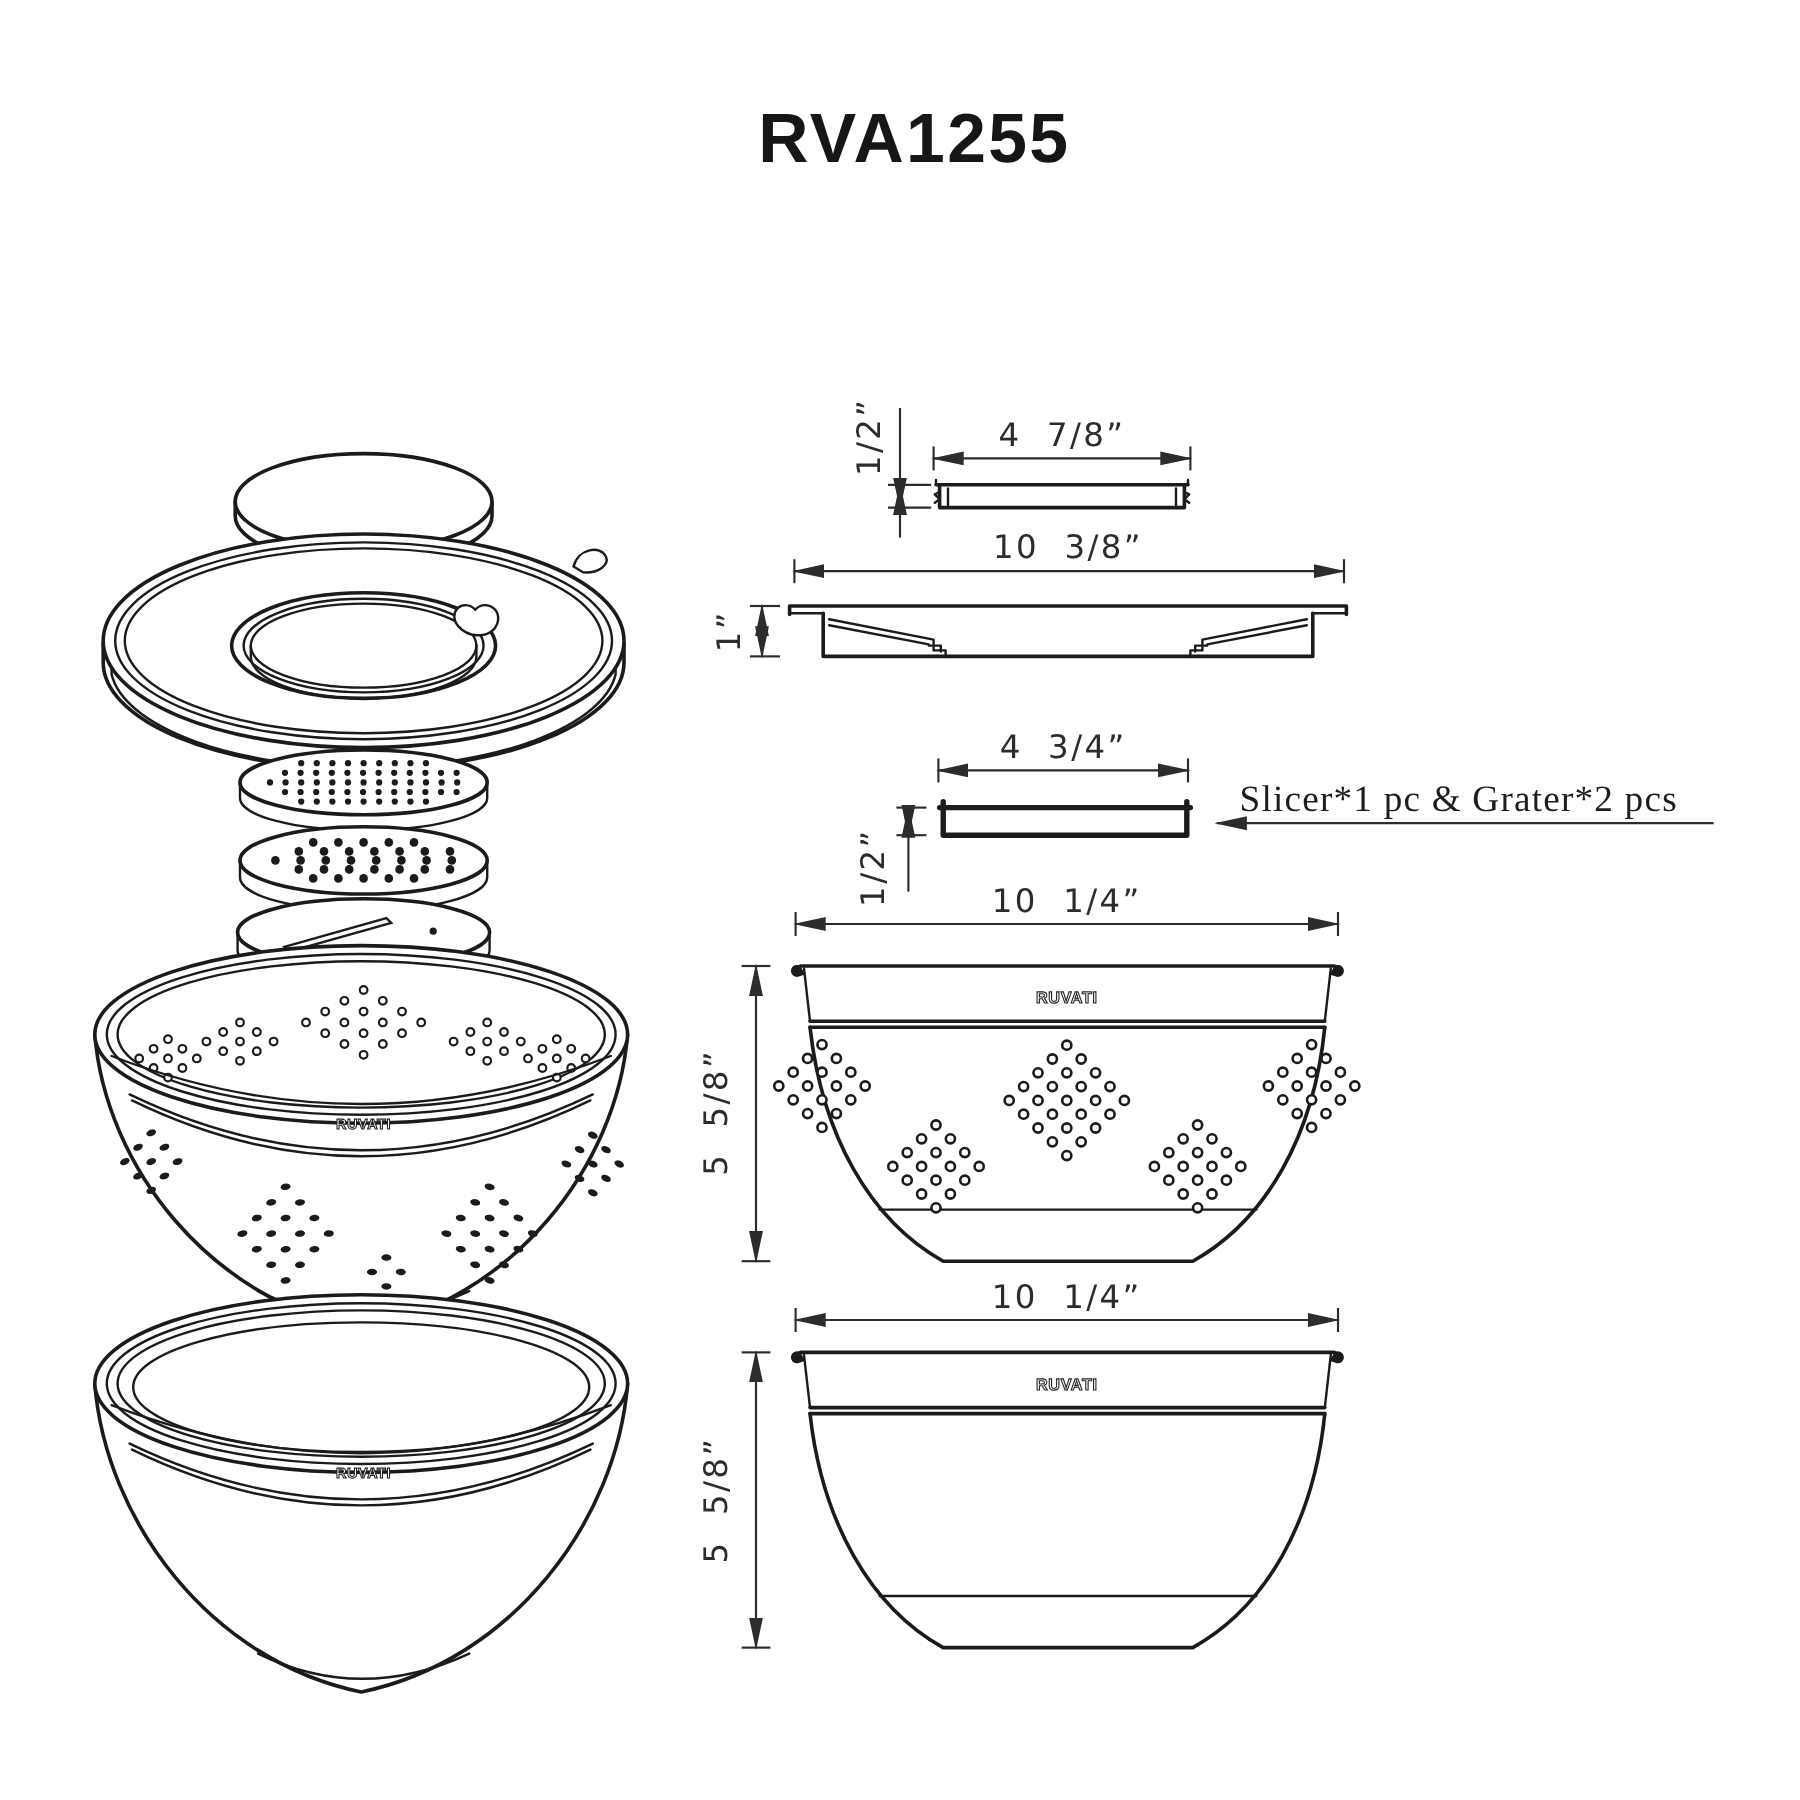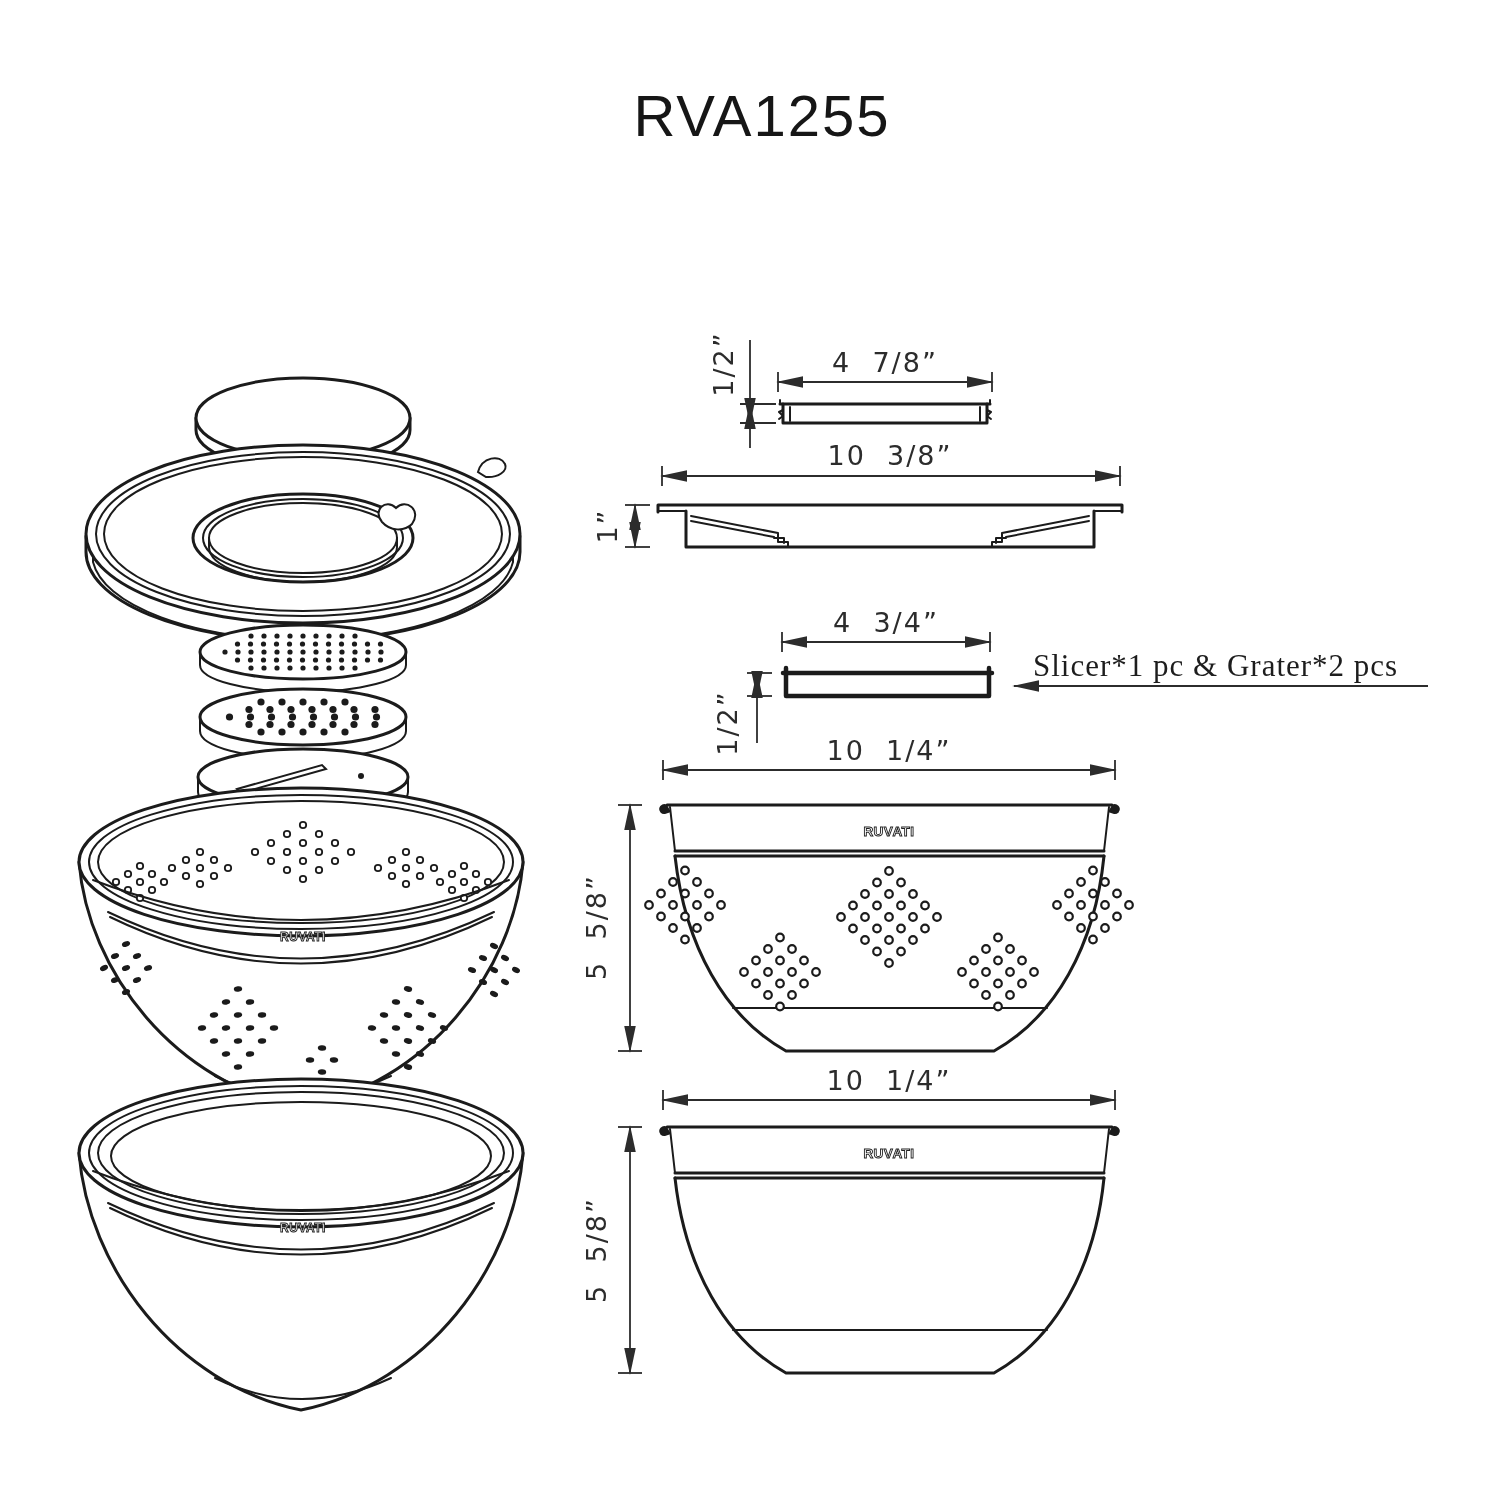--- a/index.html
+++ b/index.html
@@ -1,20 +1,20 @@
 <!DOCTYPE html>
 <html><head>
 <meta charset="utf-8">
 <style>
   html,body{margin:0;padding:0;background:#fff;}
   .canvas{position:relative;width:1500px;height:1500px;background:#ffffff;overflow:hidden;
           font-family:"DejaVu Sans",sans-serif;}
   .page-title{position:absolute;top:82px;left:762px;transform:translateX(-50%);
               font-family:"Liberation Sans","DejaVu Sans",sans-serif;
-              font-weight:400;font-size:58px;letter-spacing:2px;color:#161616;white-space:pre;}
+              font-weight:700;font-size:58px;letter-spacing:2px;color:#161616;white-space:pre;}
   svg{position:absolute;overflow:visible;}
   
   .ln   {fill:none;stroke:#1b1b1b;stroke-width:3;stroke-linecap:round;stroke-linejoin:round;}
   .ln2  {fill:none;stroke:#1b1b1b;stroke-width:2;stroke-linecap:round;stroke-linejoin:round;}
   .lnthk{fill:none;stroke:#1b1b1b;stroke-width:4.5;stroke-linecap:round;stroke-linejoin:round;}
   .fillw{fill:#ffffff;stroke:#1b1b1b;stroke-width:3;}
   .fillw2{fill:#ffffff;stroke:#1b1b1b;stroke-width:2;}
   .dim  {fill:none;stroke:#2c2c2c;stroke-width:1.8;}
   .dimtxt{font-family:"DejaVu Sans",sans-serif;font-size:27px;fill:#2c2c2c;letter-spacing:2px;}
   .note {font-family:"Liberation Serif","DejaVu Serif",serif;font-size:31px;fill:#1d1d1d;letter-spacing:1px;}

